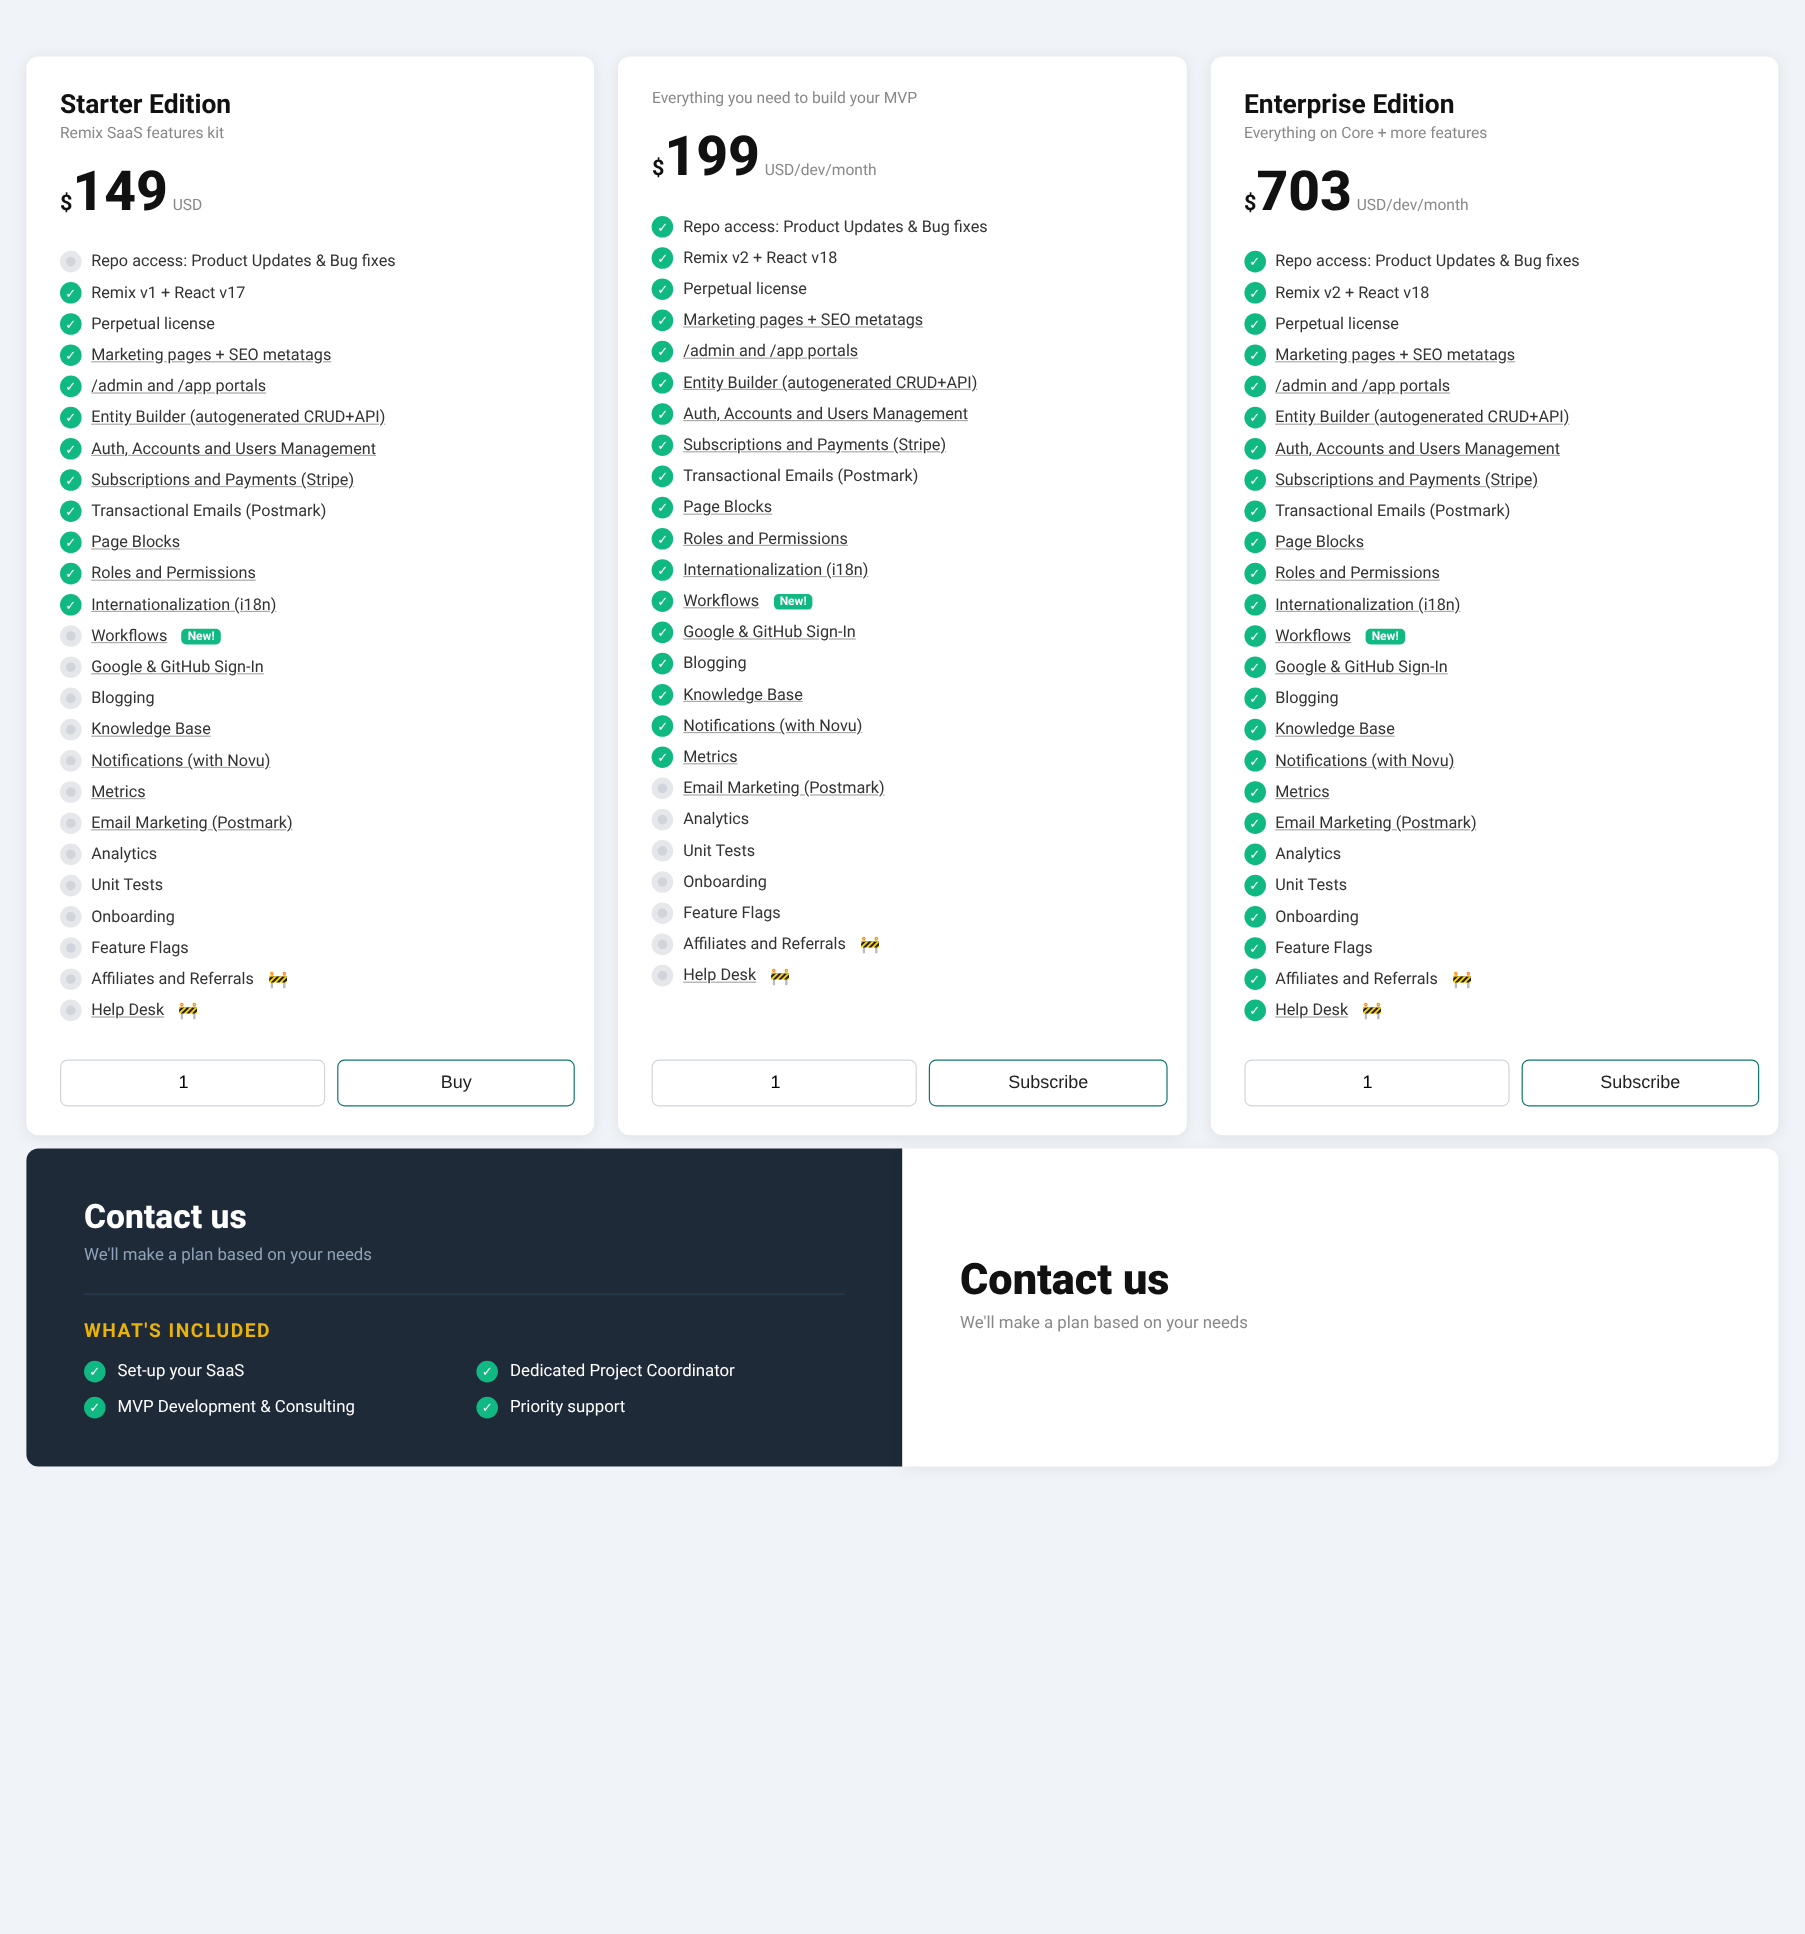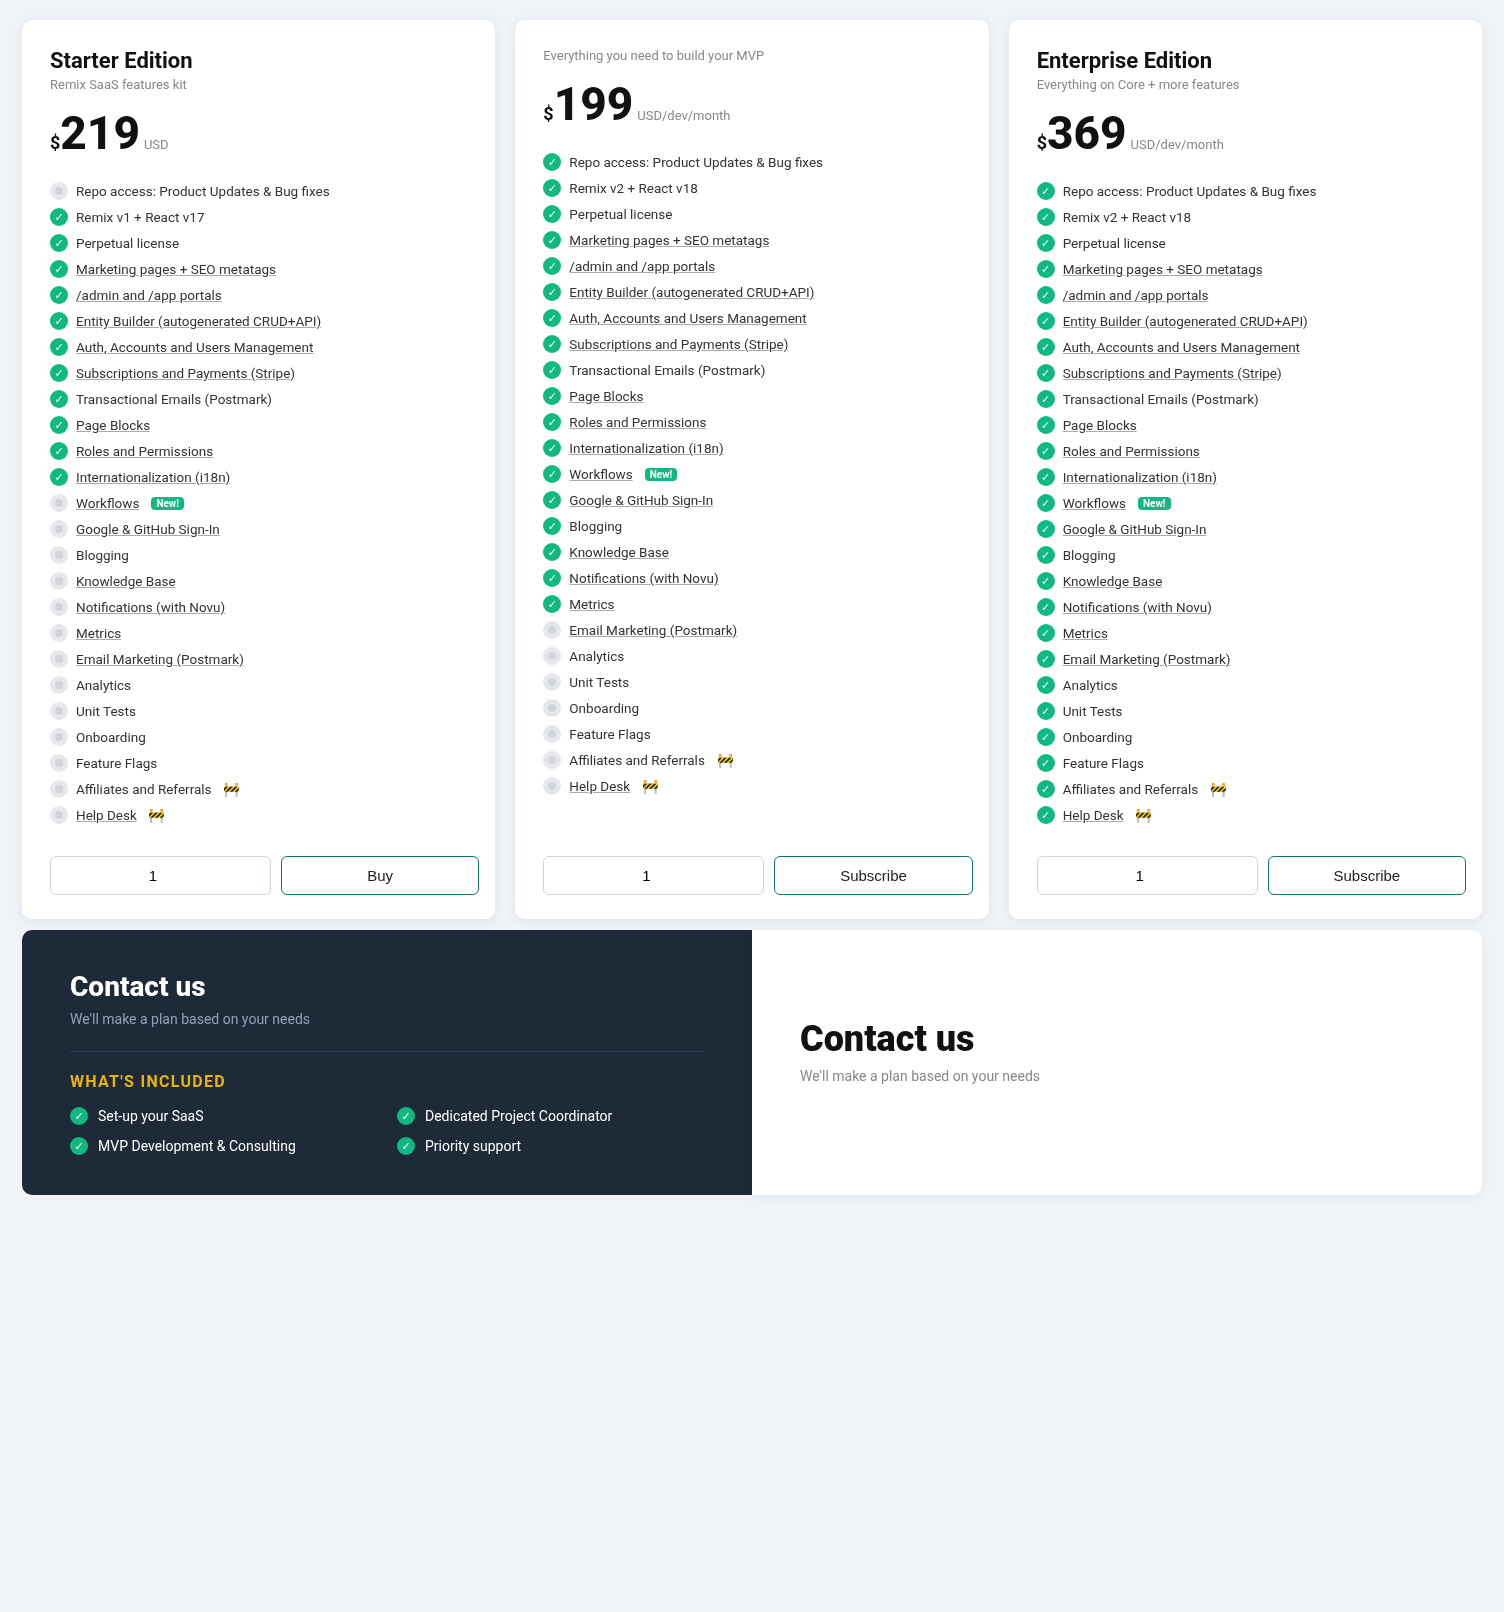--- a/index.html
+++ b/index.html
@@ -16,20 +16,21 @@
       max-width: 1460px;
       margin: 0 auto 0 auto;
     }
     .pricing-card {
       background: #fff;
       border-radius: 10px;
       box-shadow: 0 2px 12px rgba(0,0,0,0.08);
       padding: 28px 16px 24px 28px;
       display: flex;
       flex-direction: column;
+      margin-top: 27px;
     }
     .card-title {
       font-size: 22px;
       font-weight: 700;
       color: #111;
       margin-bottom: 4px;
     }
     .card-subtitle {
       font-size: 13px;
       color: #888;
@@ -227,21 +228,21 @@
   </style>
 </head>
 <body>
 
 <div class="pricing-grid" id="pricing-grid">
     <div class="pricing-card">
     <div class="card-title">Starter Edition</div>
     <div class="card-subtitle">Remix SaaS features kit</div>
     <div class="price-row">
       <span class="price-dollar">$</span>
-      <span class="price-amount">219</span>
+      <span class="price-amount">149</span>
       <span class="price-unit">USD</span>
     </div>
     <ul class="features-list">
         <li class="feature-item">
           <span class="icon-circle">
             <span class="icon-circle-inner"></span>
           </span>
           <span>Repo access: Product Updates &amp; Bug fixes</span>
         </li>
         <li class="feature-item">
@@ -504,21 +505,21 @@
     <div class="card-actions">
       <input class="qty-input" type="number" value="1" style="">
       <button class="action-btn">Subscribe</button>
     </div>
   </div>
     <div class="pricing-card">
     <div class="card-title">Enterprise Edition</div>
     <div class="card-subtitle">Everything on Core + more features</div>
     <div class="price-row">
       <span class="price-dollar">$</span>
-      <span class="price-amount">369</span>
+      <span class="price-amount">703</span>
       <span class="price-unit">USD/dev/month</span>
     </div>
     <ul class="features-list">
         <li class="feature-item">
           <span class="icon-check">✓</span>
           <span>Repo access: Product Updates &amp; Bug fixes</span>
         </li>
         <li class="feature-item">
           <span class="icon-check">✓</span>
           <span>Remix v2 + React v18</span>

